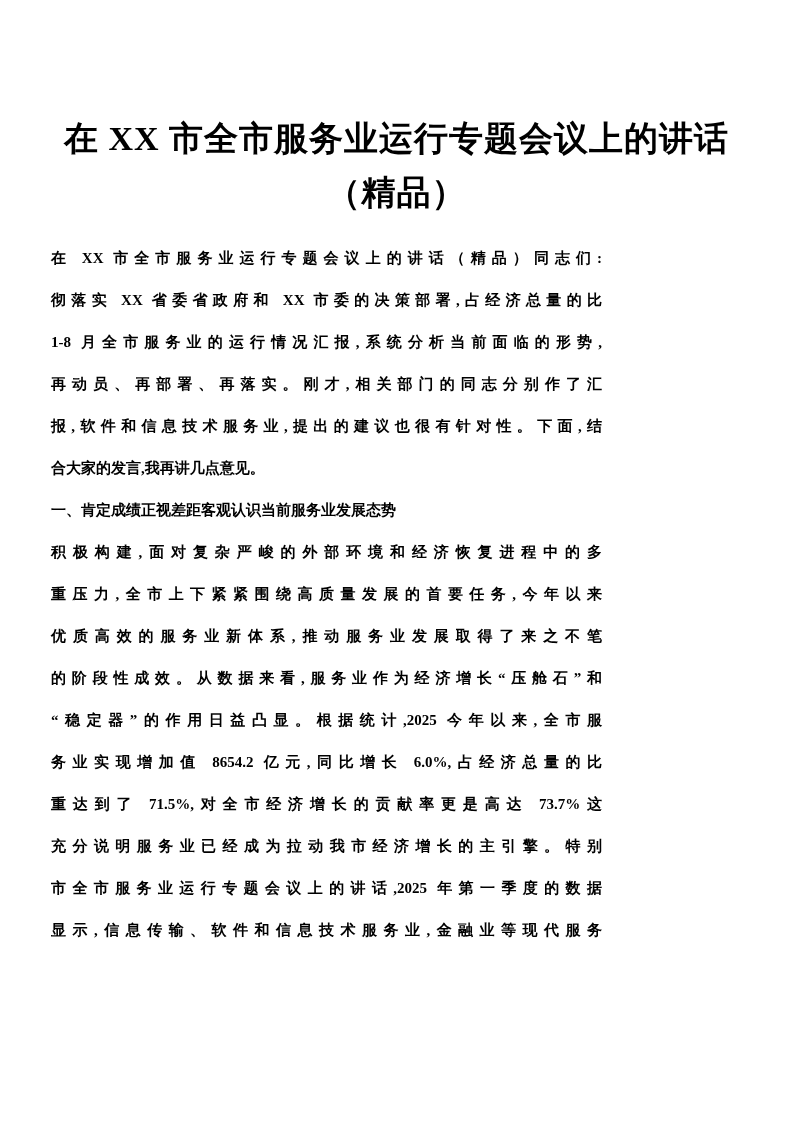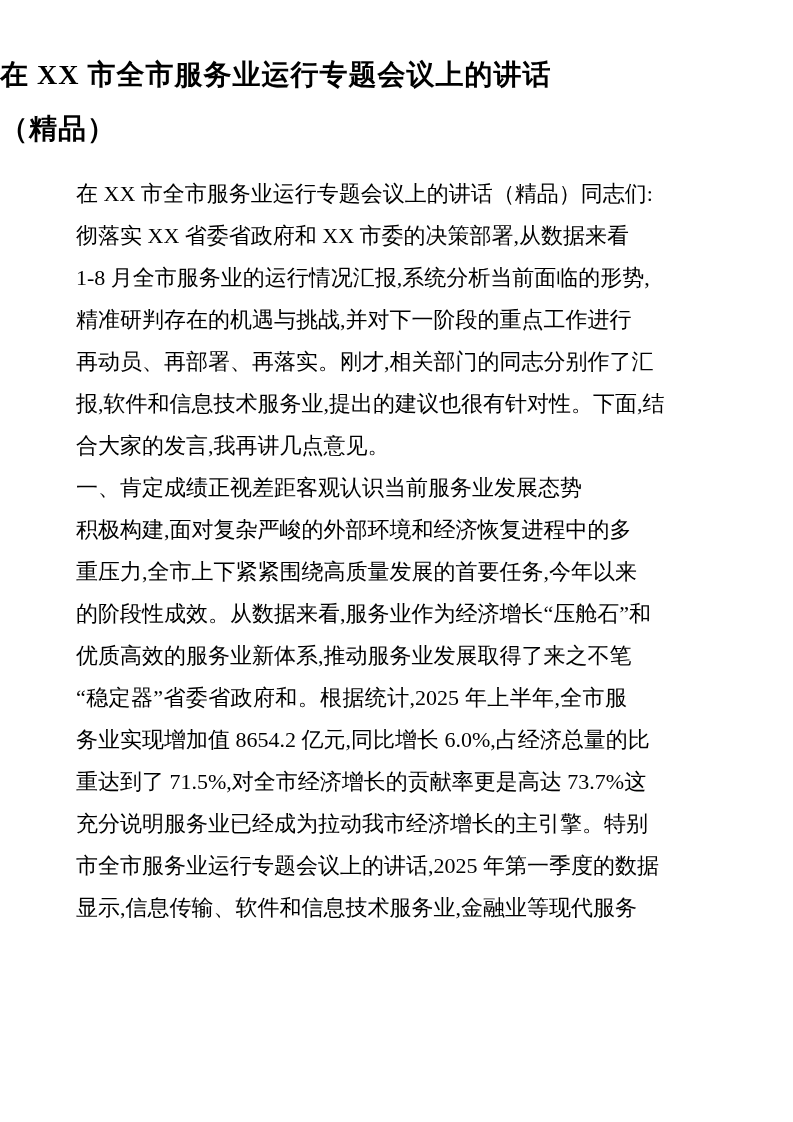--- a/index.html
+++ b/index.html
@@ -10,32 +10,34 @@
   .page {
     position: relative;
     width: 793px;
     height: 1122px;
     background: #ffffff;
     color: #000000;
     overflow: hidden;
     font-family: "Liberation Serif", "DejaVu Serif", serif;
   }
   .title {
-    padding-top: 48px;
+    padding-top: 112px;
     width: 100%;
-    font-size: 28px;
+    text-align: center;
+    font-size: 34px;
     font-weight: 700;
     line-height: 54px;
     letter-spacing: 1px;
   }
   .body-text {
-    margin: 17px 0 0 76px;
+    margin: 17px 0 0 51px;
     width: 551px;
-    font-size: 22px;
+    font-size: 15px;
     line-height: 42px;
+    font-weight: bold;
   }
   .line {
     height: 42px;
     text-align: justify;
     text-align-last: justify;
     text-justify: inter-character;
     white-space: nowrap;
   }
   .line.last {
     text-align: right;
@@ -45,31 +47,30 @@
 </head>
 <body>
 
 <div class="page" style="background: rgb(255, 255, 255); color: rgb(0, 0, 0);">
   <div class="title">
     <div class="title-line">在 XX 市全市服务业运行专题会议上的讲话</div>
     <div class="title-line">（精品）</div>
   </div>
   <div class="body-text">
       <div class="line">在 XX 市全市服务业运行专题会议上的讲话（精品）同志们:</div>
-      <div class="line">彻落实 XX 省委省政府和 XX 市委的决策部署,从数据来看</div>
+      <div class="line">彻落实 XX 省委省政府和 XX 市委的决策部署,占经济总量的比</div>
       <div class="line">1-8 月全市服务业的运行情况汇报,系统分析当前面临的形势,</div>
-      <div class="line">精准研判存在的机遇与挑战,并对下一阶段的重点工作进行</div>
       <div class="line">再动员、再部署、再落实。刚才,相关部门的同志分别作了汇</div>
       <div class="line">报,软件和信息技术服务业,提出的建议也很有针对性。下面,结</div>
       <div class="line last">合大家的发言,我再讲几点意见。</div>
       <div class="line last">一、肯定成绩正视差距客观认识当前服务业发展态势</div>
       <div class="line">积极构建,面对复杂严峻的外部环境和经济恢复进程中的多</div>
       <div class="line">重压力,全市上下紧紧围绕高质量发展的首要任务,今年以来</div>
+      <div class="line">优质高效的服务业新体系,推动服务业发展取得了来之不笔</div>
       <div class="line">的阶段性成效。从数据来看,服务业作为经济增长“压舱石”和</div>
-      <div class="line">优质高效的服务业新体系,推动服务业发展取得了来之不笔</div>
-      <div class="line">“稳定器”省委省政府和。根据统计,2025 年上半年,全市服</div>
+      <div class="line">“稳定器”的作用日益凸显。根据统计,2025 今年以来,全市服</div>
       <div class="line">务业实现增加值 8654.2 亿元,同比增长 6.0%,占经济总量的比</div>
       <div class="line">重达到了 71.5%,对全市经济增长的贡献率更是高达 73.7%这</div>
       <div class="line">充分说明服务业已经成为拉动我市经济增长的主引擎。特别</div>
       <div class="line">市全市服务业运行专题会议上的讲话,2025 年第一季度的数据</div>
       <div class="line">显示,信息传输、软件和信息技术服务业,金融业等现代服务</div>
     </div>
 </div>
 
 </body></html>

